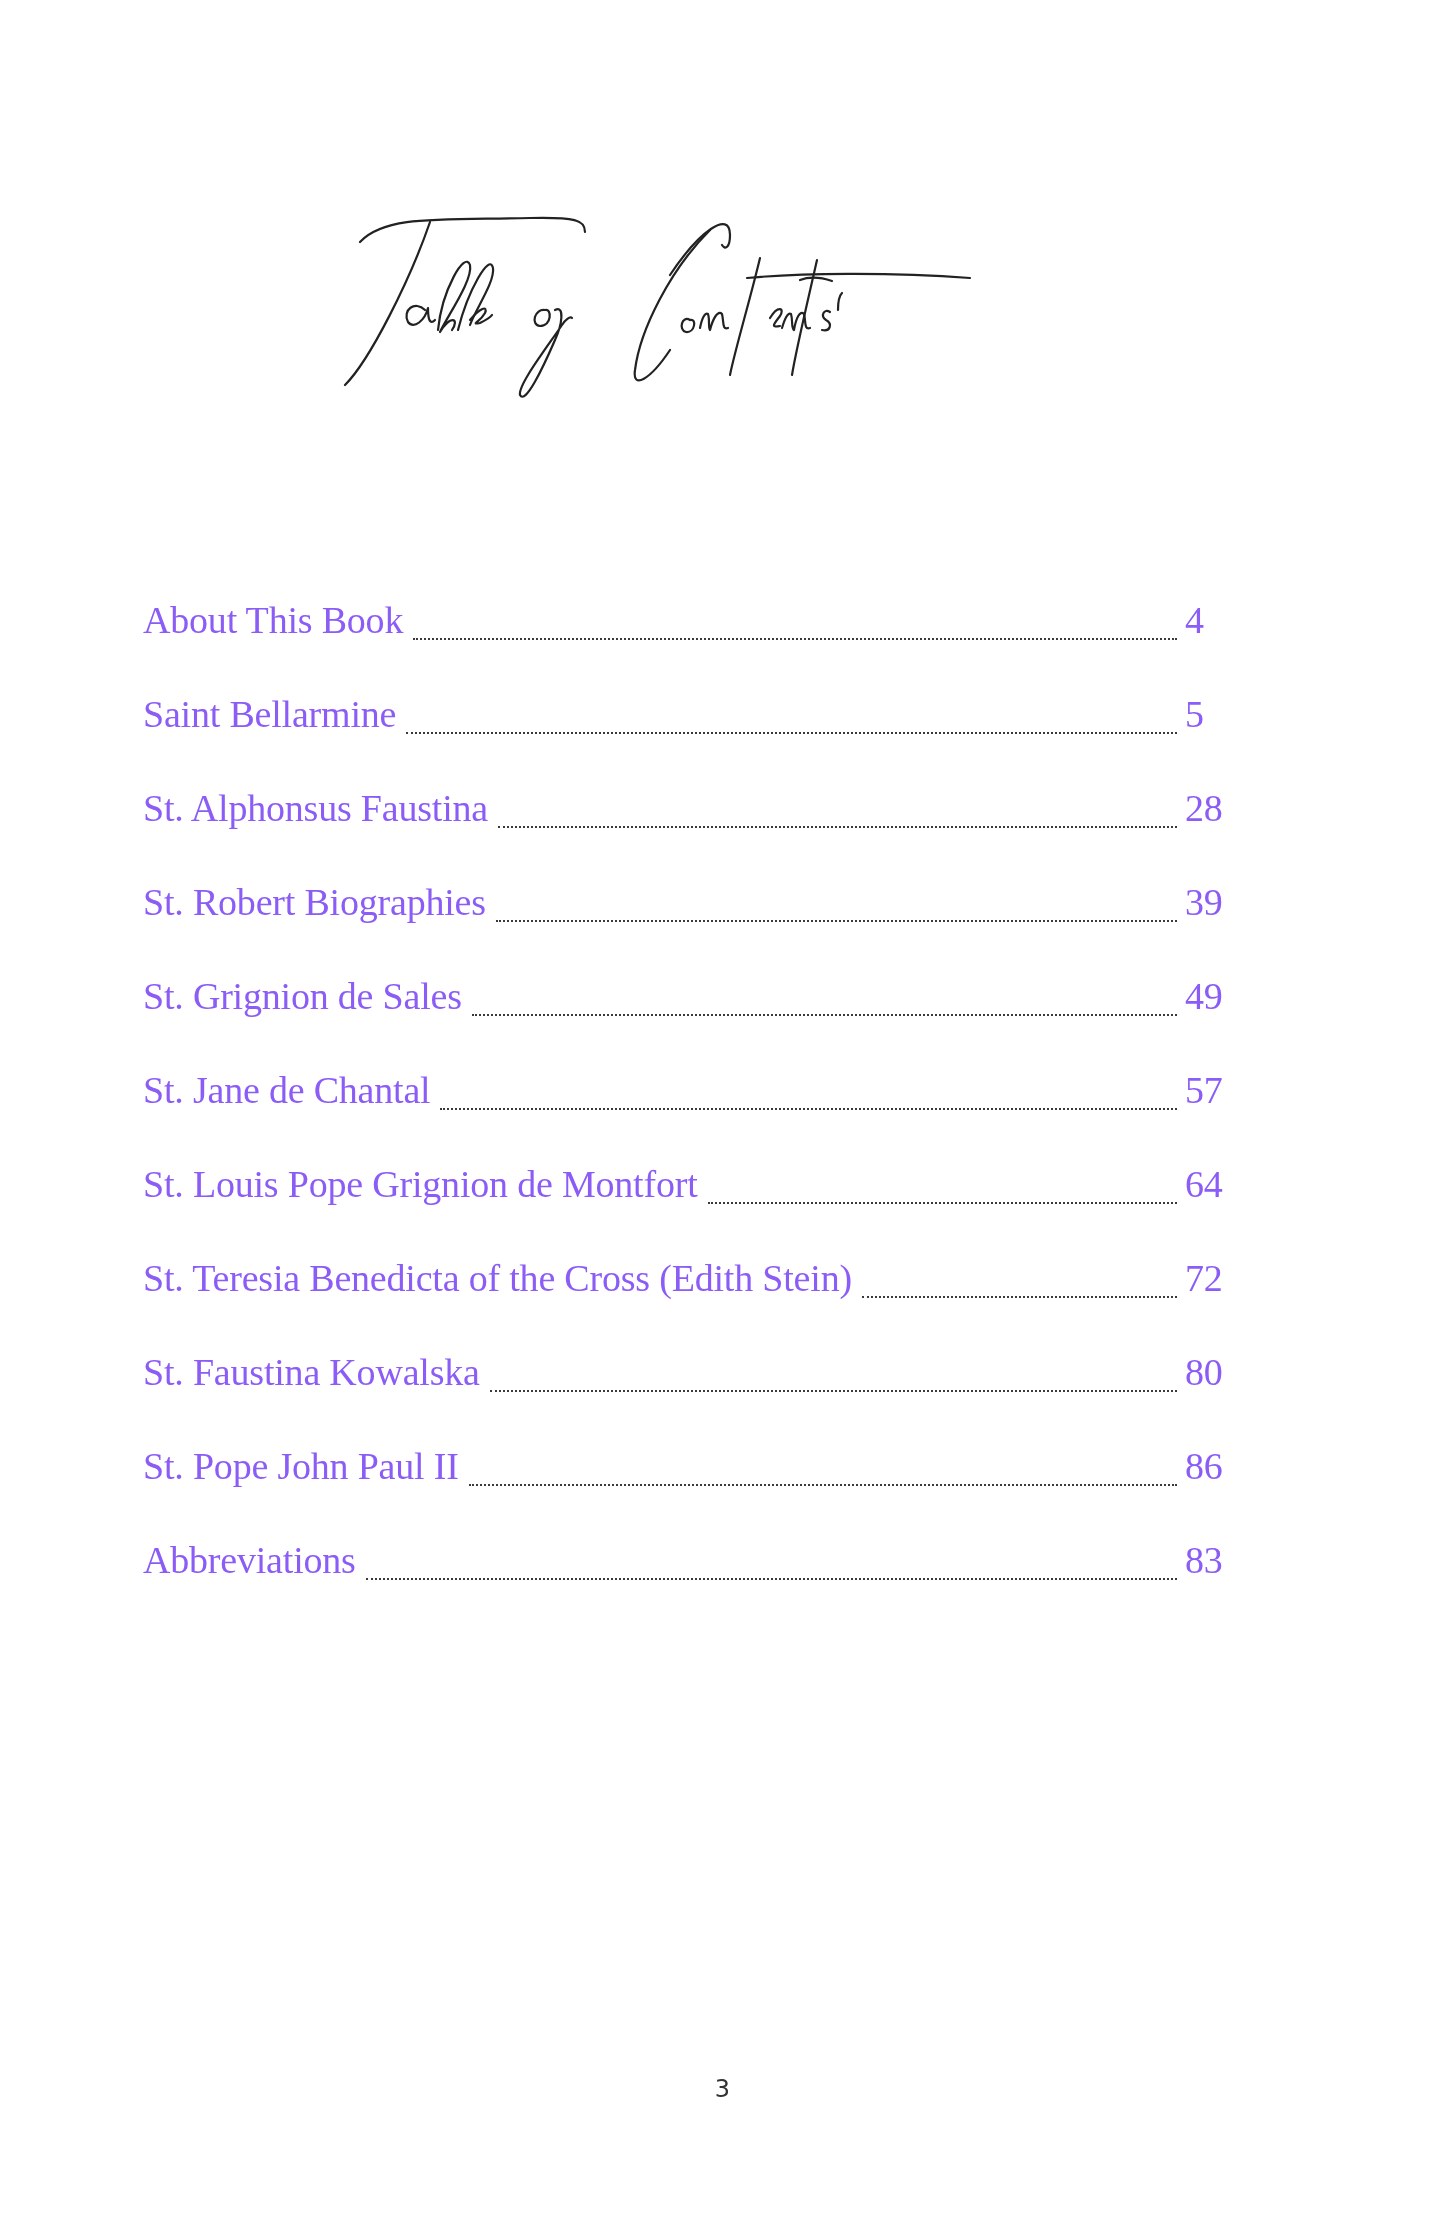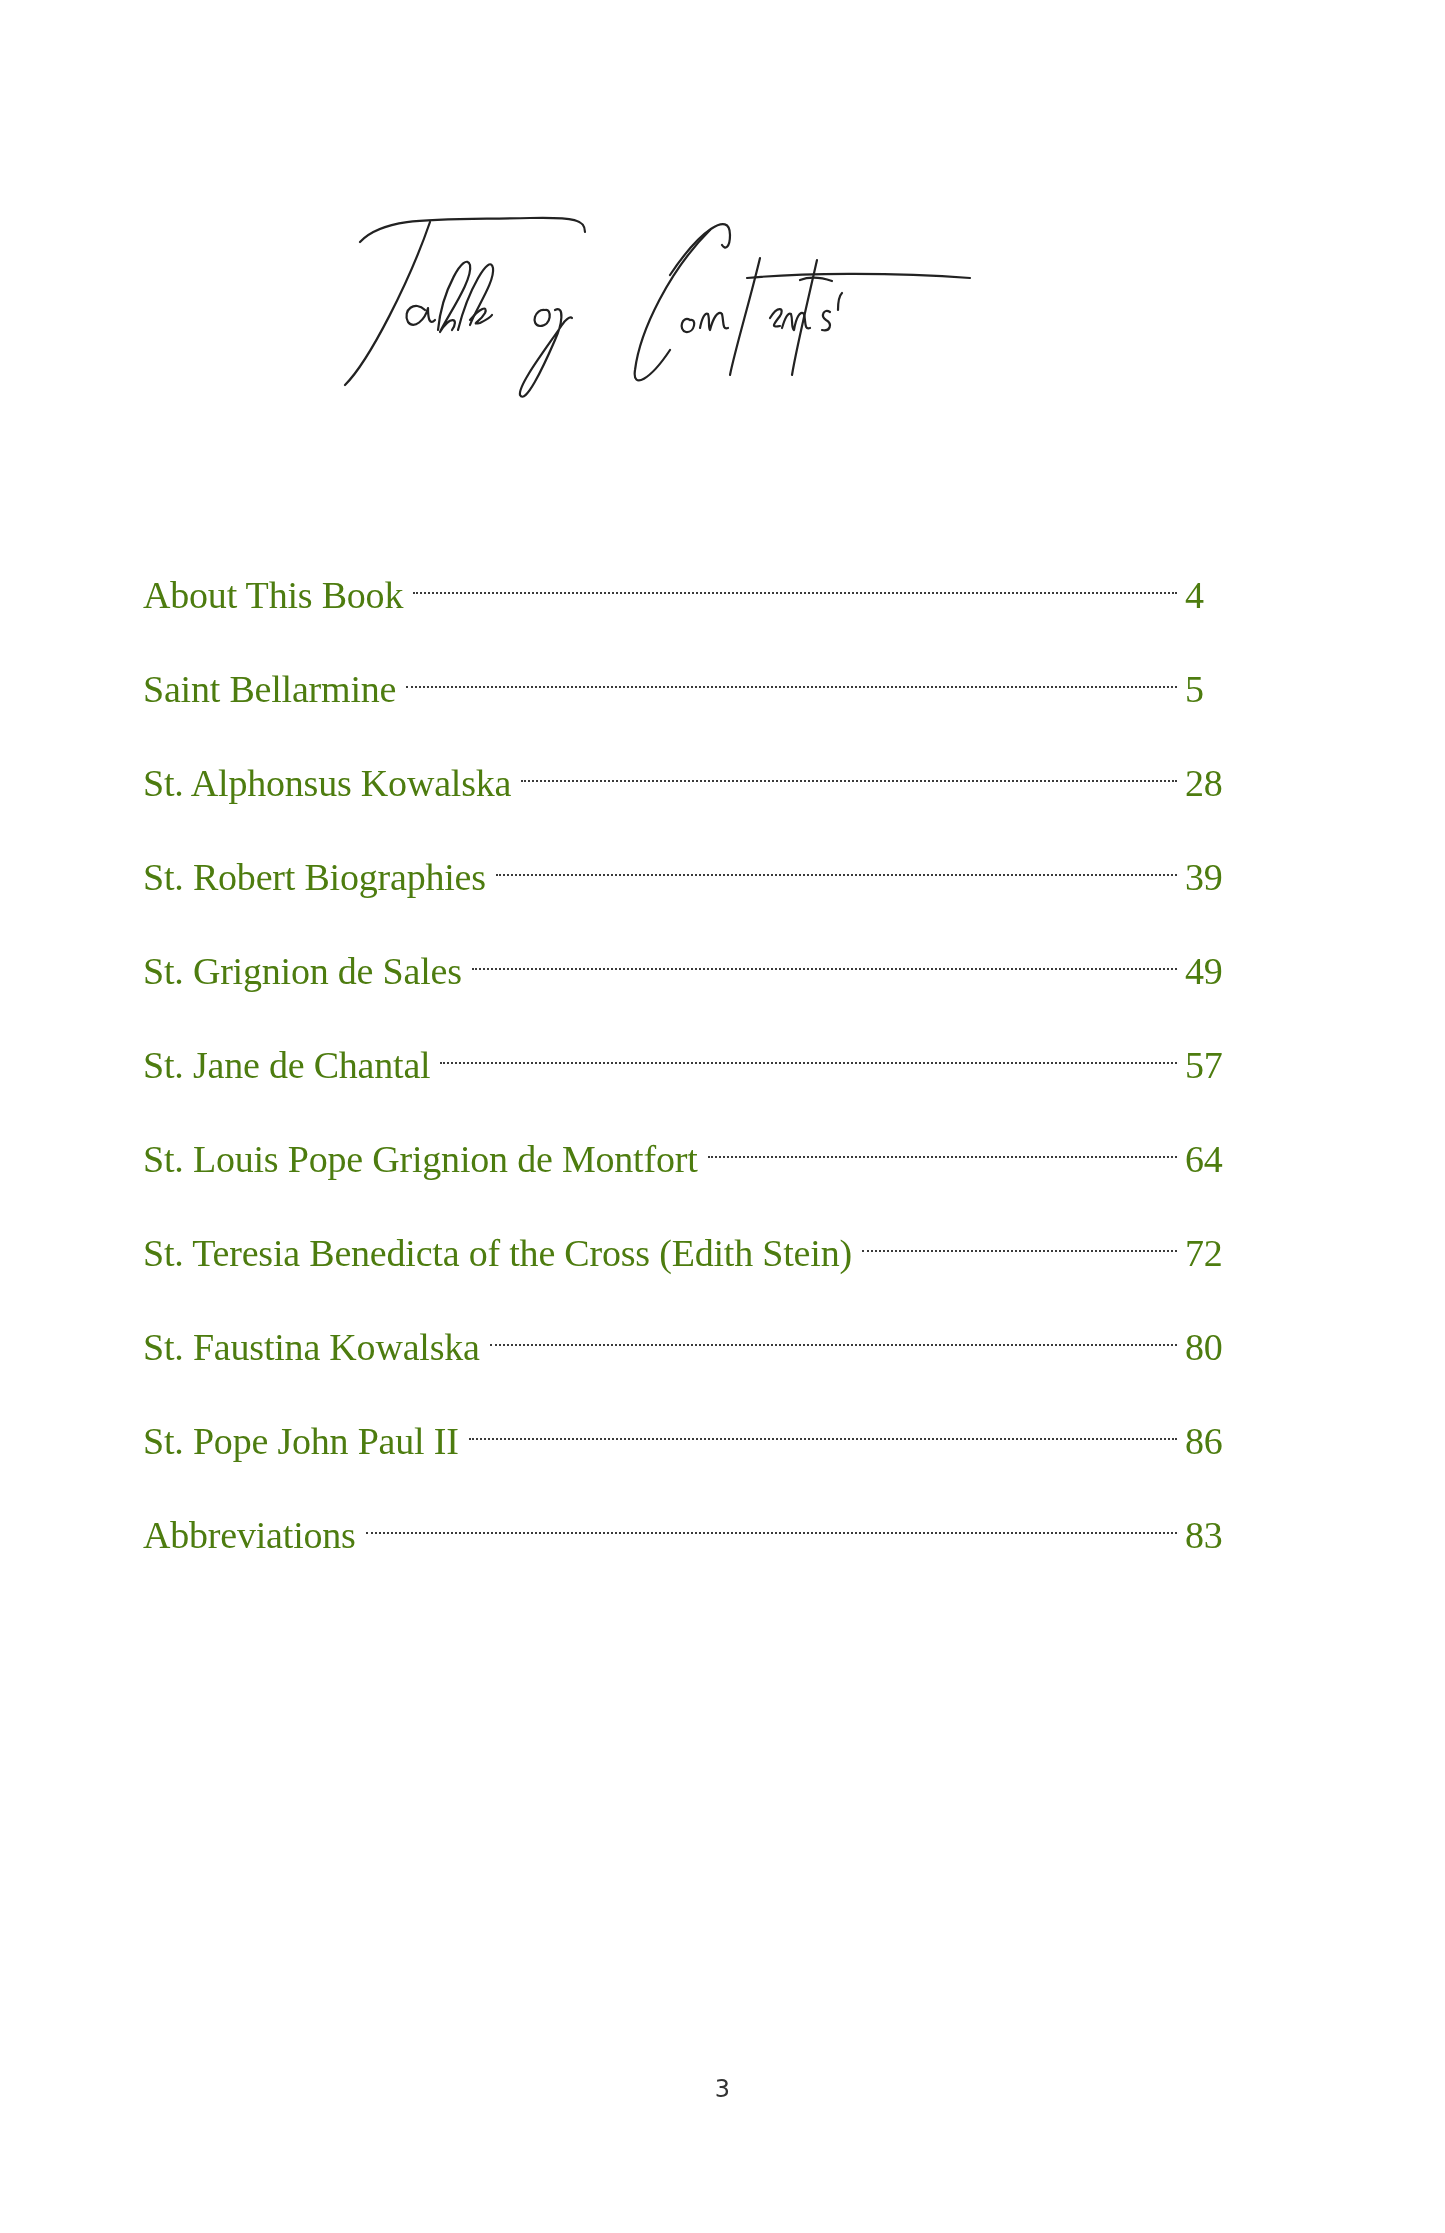--- a/index.html
+++ b/index.html
@@ -31,25 +31,25 @@
       height: 100%;
     }
     .toc {
       position: absolute;
       left: 143px;
       top: 548px;
       width: 1092px;
     }
     .toc-row {
       display: flex;
-      align-items: center;
+      align-items: flex-end;
       height: 94px;
       font-family: "Liberation Serif", "DejaVu Serif", serif;
       font-size: 38px;
-      color: #4d7c0f;
+      color: #8b5cf6;
       letter-spacing: -0.2px;
     }
     .toc-label {
       white-space: nowrap;
       flex: 0 0 auto;
     }
     .toc-leader {
       flex: 1 1 auto;
       margin: 0 8px 0 10px;
       border-bottom: 2px dotted #3a3a3a;
@@ -126,21 +126,21 @@
       <span class="toc-label">About This Book</span>
       <span class="toc-leader"></span>
       <span class="toc-page">4</span>
     </div>
     <div class="toc-row">
       <span class="toc-label">Saint Bellarmine</span>
       <span class="toc-leader"></span>
       <span class="toc-page">5</span>
     </div>
     <div class="toc-row">
-      <span class="toc-label">St. Alphonsus Kowalska</span>
+      <span class="toc-label">St. Alphonsus Faustina</span>
       <span class="toc-leader"></span>
       <span class="toc-page">28</span>
     </div>
     <div class="toc-row">
       <span class="toc-label">St. Robert Biographies</span>
       <span class="toc-leader"></span>
       <span class="toc-page">39</span>
     </div>
     <div class="toc-row">
       <span class="toc-label">St. Grignion de Sales</span>

